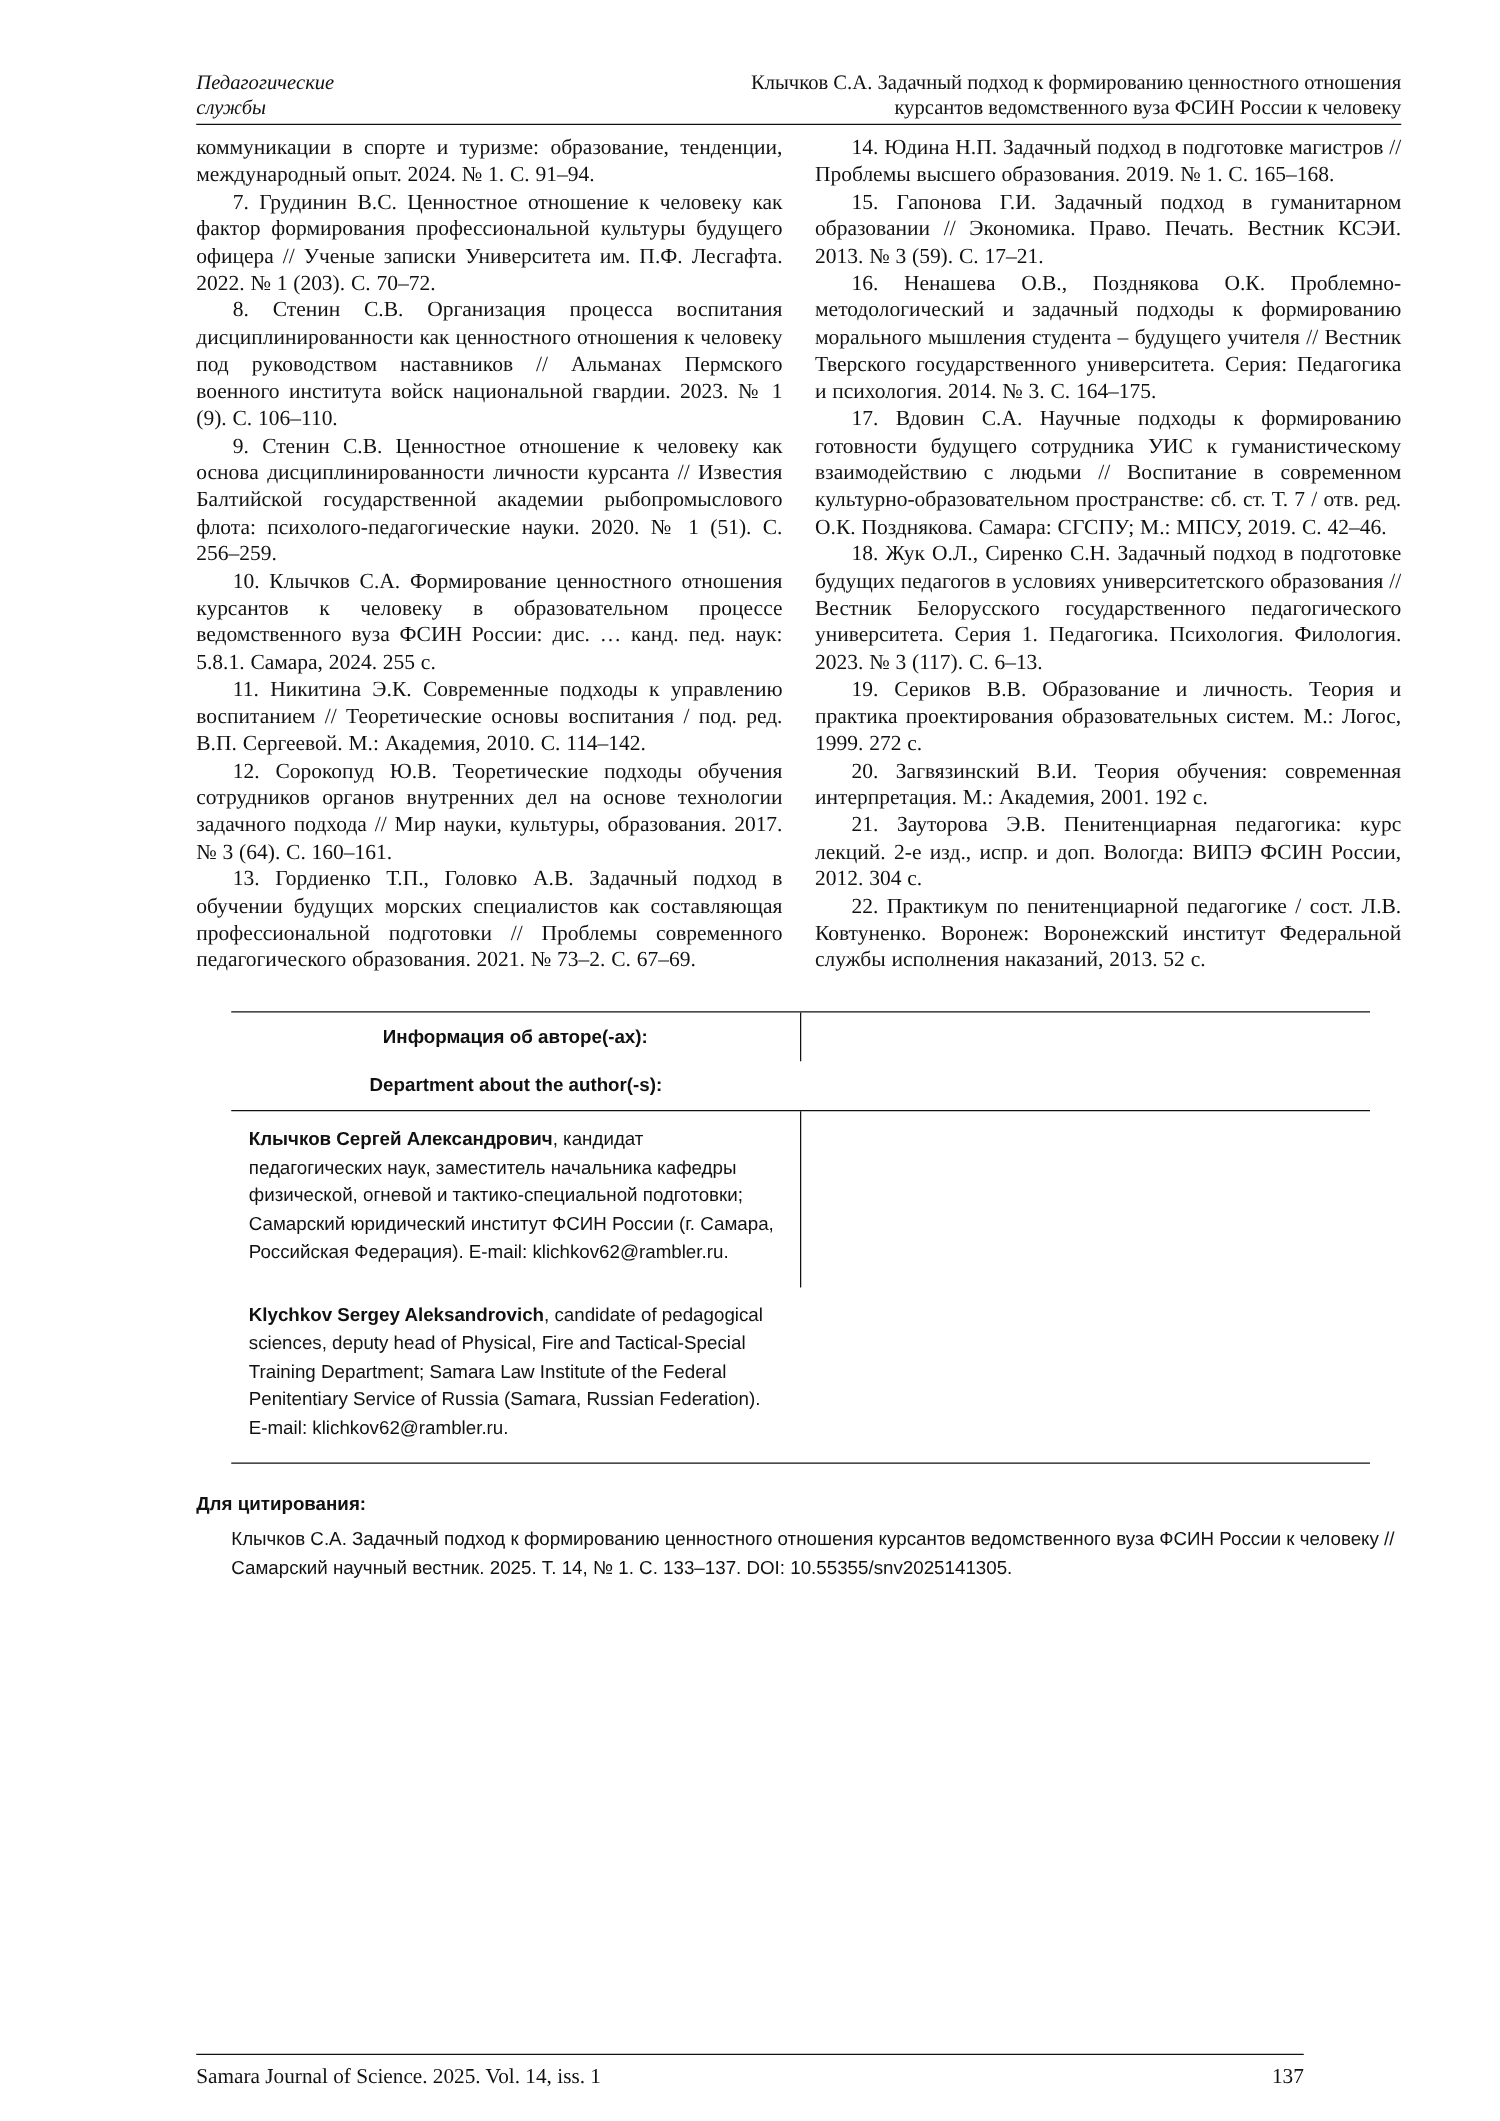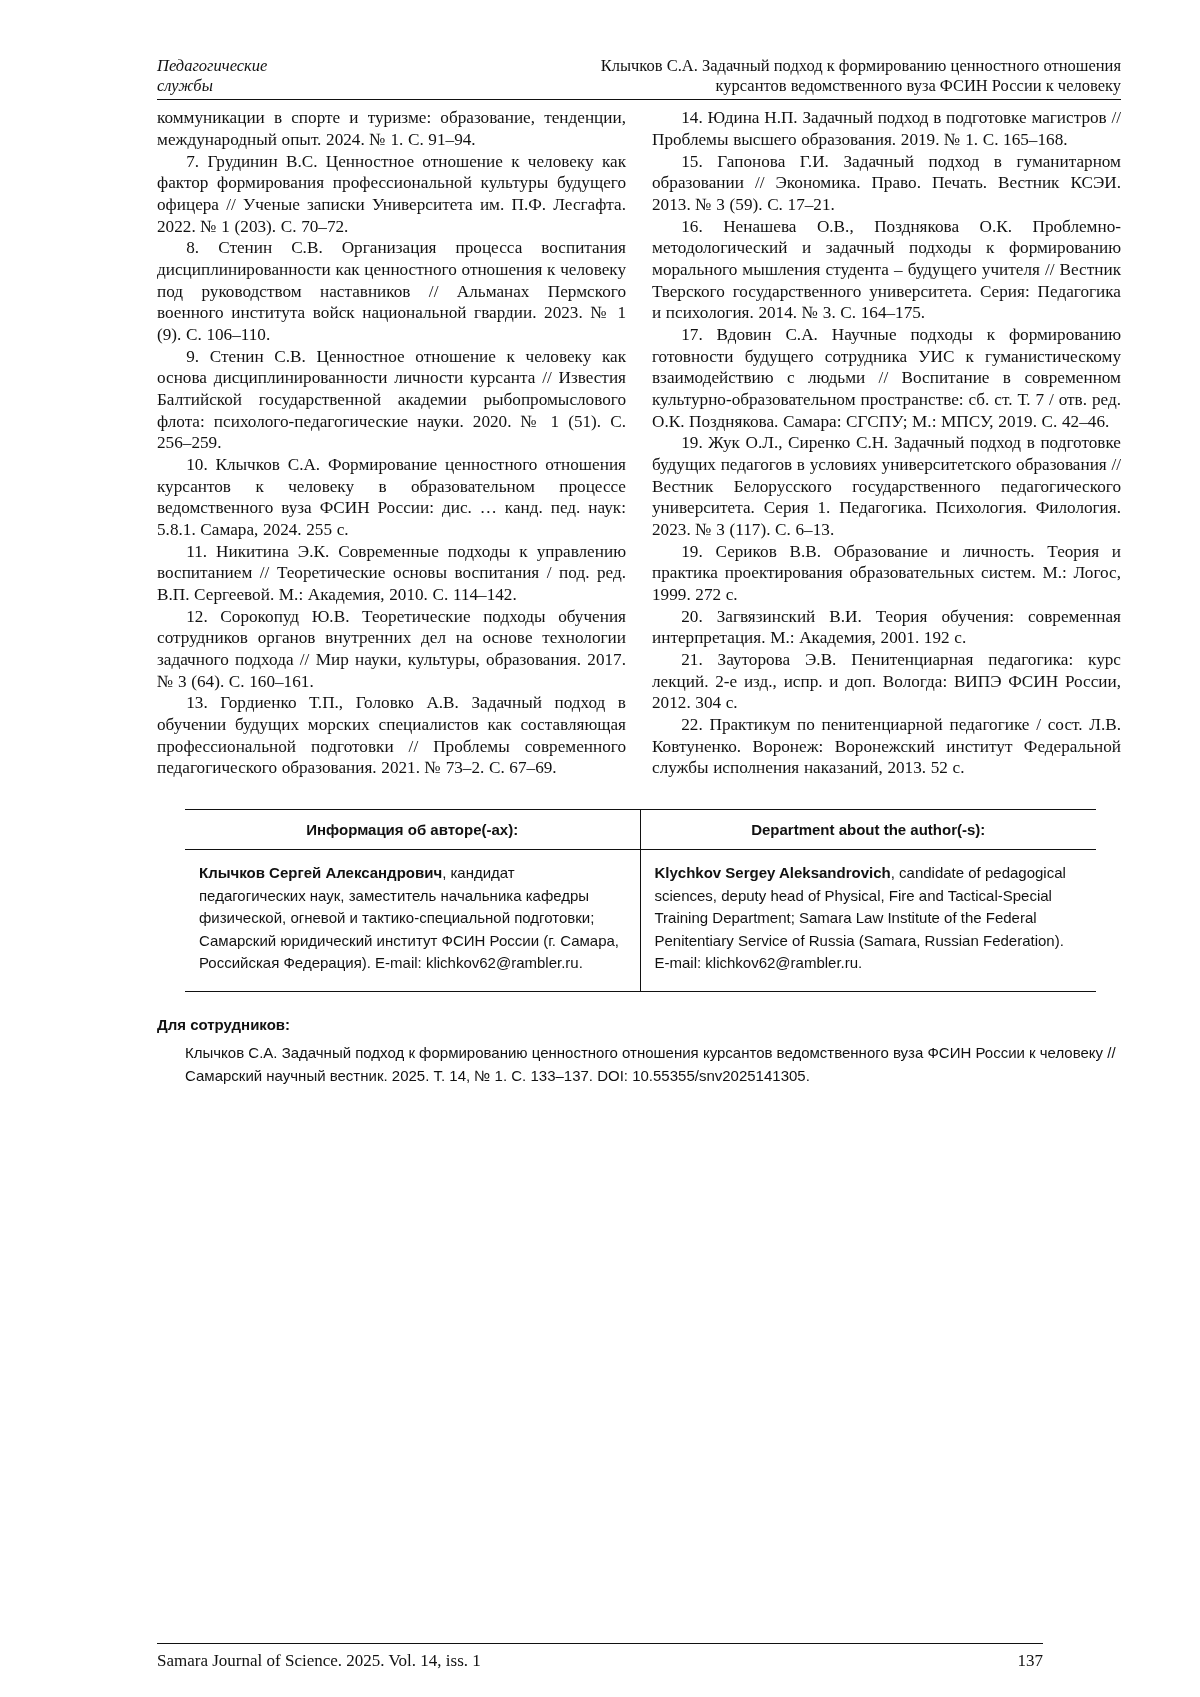--- a/index.html
+++ b/index.html
@@ -48,21 +48,21 @@
   }
   .ref.cont { text-indent: 0; }
 
   
   .info-table {
     margin: 30px 25px 0 28px;
     border-top: 1.6px solid #111;
     border-bottom: 1.6px solid #111;
     font-family: "Liberation Sans", "DejaVu Sans", sans-serif;
   }
-  .info-row { display: flex; }
+  .info-row { display: flex; flex-direction: column; }
   .info-cell {
     width: 50%;
     padding: 10px 14px;
   }
   .info-cell.first { border-right: 1.4px solid #111; }
   .info-row.head { border-bottom: 1.4px solid #111; }
   .info-row.head .info-cell {
     text-align: center;
     font-weight: bold;
     font-size: 15px;
@@ -134,21 +134,21 @@
       <p class="ref">10. Клычков С.А. Формирование ценностного отношения курсантов к человеку в образовательном процессе ведомственного вуза ФСИН России: дис. … канд. пед. наук: 5.8.1. Самара, 2024. 255 с.</p>
       <p class="ref">11. Никитина Э.К. Современные подходы к управлению воспитанием // Теоретические основы воспитания / под. ред. В.П. Сергеевой. М.: Академия, 2010. С. 114–142.</p>
       <p class="ref">12. Сорокопуд Ю.В. Теоретические подходы обучения сотрудников органов внутренних дел на основе технологии задачного подхода // Мир науки, культуры, образования. 2017. № 3 (64). С. 160–161.</p>
       <p class="ref">13. Гордиенко Т.П., Головко А.В. Задачный подход в обучении будущих морских специалистов как составляющая профессиональной подготовки // Проблемы современного педагогического образования. 2021. № 73–2. С. 67–69.</p>
     </div>
     <div class="col">
       <p class="ref">14. Юдина Н.П. Задачный подход в подготовке магистров // Проблемы высшего образования. 2019. № 1. С. 165–168.</p>
       <p class="ref">15. Гапонова Г.И. Задачный подход в гуманитарном образовании // Экономика. Право. Печать. Вестник КСЭИ. 2013. № 3 (59). С. 17–21.</p>
       <p class="ref">16. Ненашева О.В., Позднякова О.К. Проблемно-методологический и задачный подходы к формированию морального мышления студента – будущего учителя // Вестник Тверского государственного университета. Серия: Педагогика и психология. 2014. № 3. С. 164–175.</p>
       <p class="ref">17. Вдовин С.А. Научные подходы к формированию готовности будущего сотрудника УИС к гуманистическому взаимодействию с людьми // Воспитание в современном культурно-образовательном пространстве: сб. ст. Т. 7 / отв. ред. О.К. Позднякова. Самара: СГСПУ; М.: МПСУ, 2019. С. 42–46.</p>
-      <p class="ref">19. Жук О.Л., Сиренко С.Н. Задачный подход в подготовке будущих педагогов в условиях университетского образования // Вестник Белорусского государственного педагогического университета. Серия 1. Педагогика. Психология. Филология. 2023. № 3 (117). С. 6–13.</p>
+      <p class="ref">18. Жук О.Л., Сиренко С.Н. Задачный подход в подготовке будущих педагогов в условиях университетского образования // Вестник Белорусского государственного педагогического университета. Серия 1. Педагогика. Психология. Филология. 2023. № 3 (117). С. 6–13.</p>
       <p class="ref">19. Сериков В.В. Образование и личность. Теория и практика проектирования образовательных систем. М.: Логос, 1999. 272 с.</p>
       <p class="ref">20. Загвязинский В.И. Теория обучения: современная интерпретация. М.: Академия, 2001. 192 с.</p>
       <p class="ref">21. Зауторова Э.В. Пенитенциарная педагогика: курс лекций. 2-е изд., испр. и доп. Вологда: ВИПЭ ФСИН России, 2012. 304 с.</p>
       <p class="ref">22. Практикум по пенитенциарной педагогике / сост. Л.В. Ковтуненко. Воронеж: Воронежский институт Федеральной службы исполнения наказаний, 2013. 52 с.</p>
     </div>
   </main>
 
   <section class="info-table">
     <div class="info-row head">
       <div class="info-cell first">Информация об авторе(-ах):</div>
@@ -158,21 +158,21 @@
       <div class="info-cell first">
         <span class="b">Клычков Сергей Александрович</span><span>, кандидат педагогических наук, заместитель начальника кафедры физической, огневой и тактико-специальной подготовки; Самарский юридический институт ФСИН России (г. Самара, Российская Федерация). E-mail: klichkov62@rambler.ru.</span>
       </div>
       <div class="info-cell">
         <span class="b">Klychkov Sergey Aleksandrovich</span><span>, candidate of pedagogical sciences, deputy head of Physical, Fire and Tactical-Special Training Department; Samara Law Institute of the Federal Penitentiary Service of Russia (Samara, Russian Federation). E-mail: klichkov62@rambler.ru.</span>
       </div>
     </div>
   </section>
 
   <section class="citation">
-    <div class="cit-label">Для сотрудников:</div>
+    <div class="cit-label">Для цитирования:</div>
     <p class="cit-text">Клычков С.А. Задачный подход к формированию ценностного отношения курсантов ведомственного вуза ФСИН России к человеку // Самарский научный вестник. 2025. Т. 14, № 1. С. 133–137. DOI: 10.55355/snv2025141305.</p>
   </section>
 
   <footer class="page-footer">
     <div class="footer-rule"></div>
     <div class="footer-row">
       <span>Samara Journal of Science. 2025. Vol. 14, iss. 1</span>
       <span>137</span>
     </div>
   </footer>

